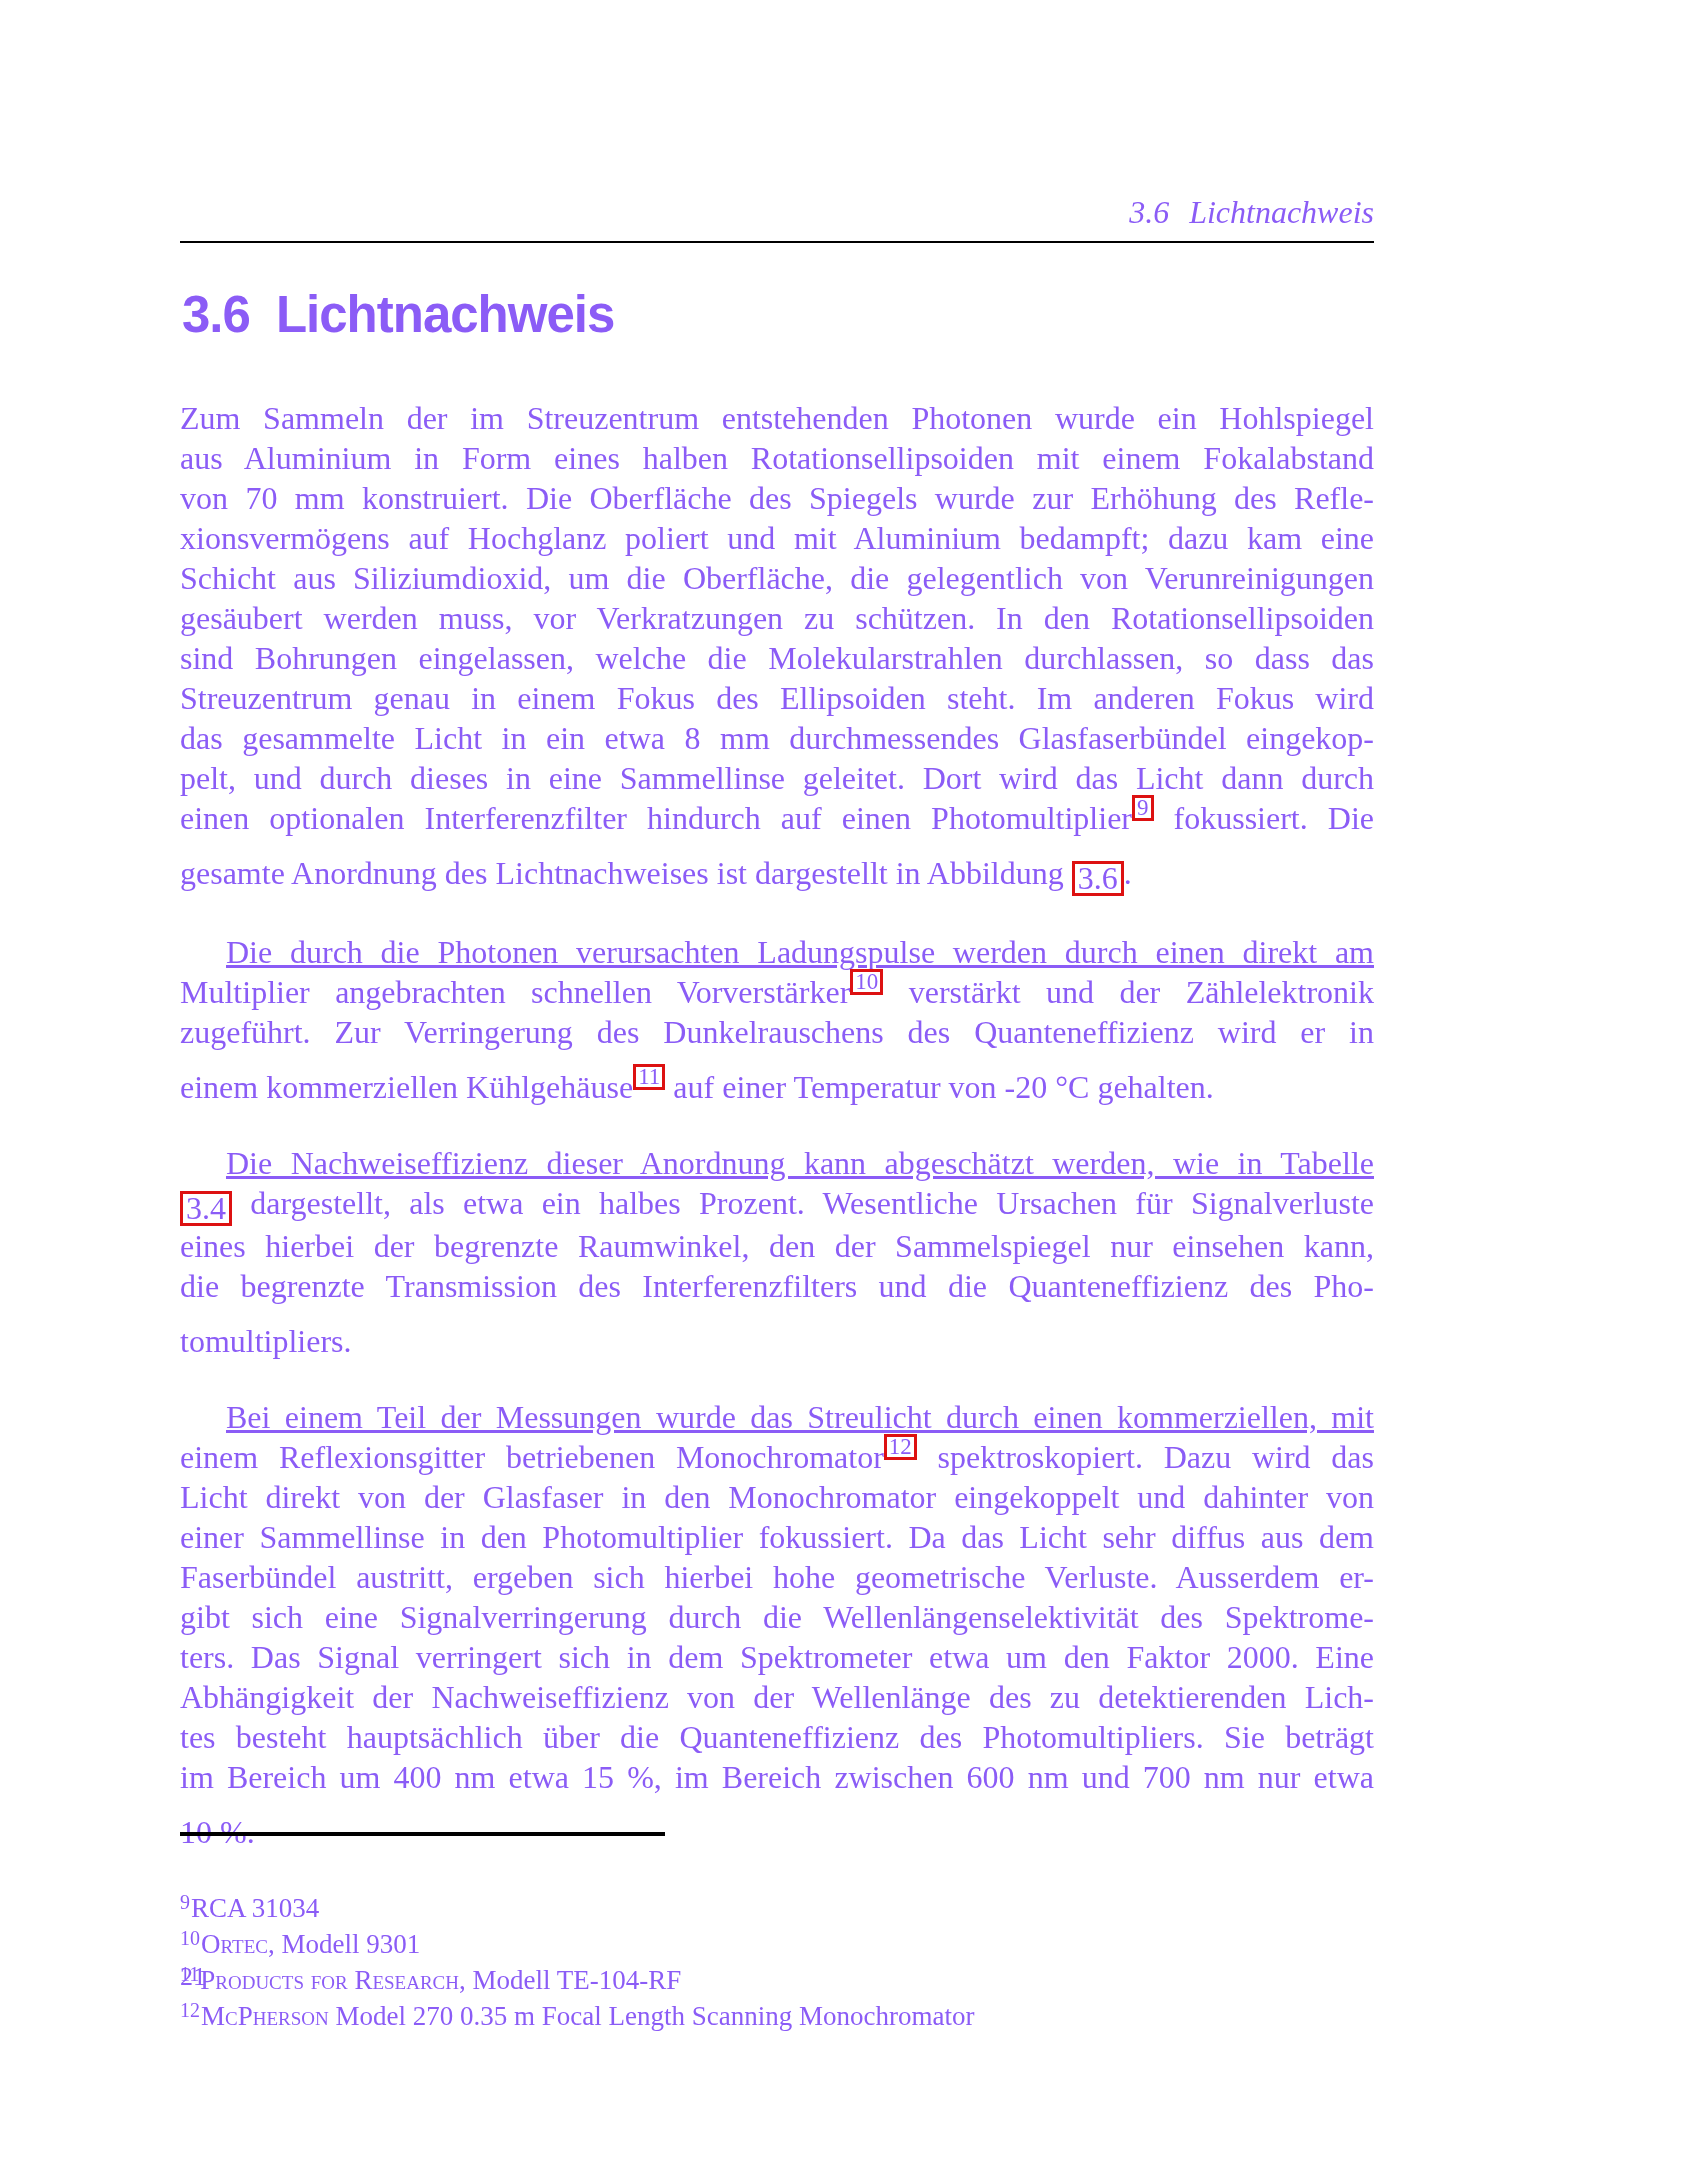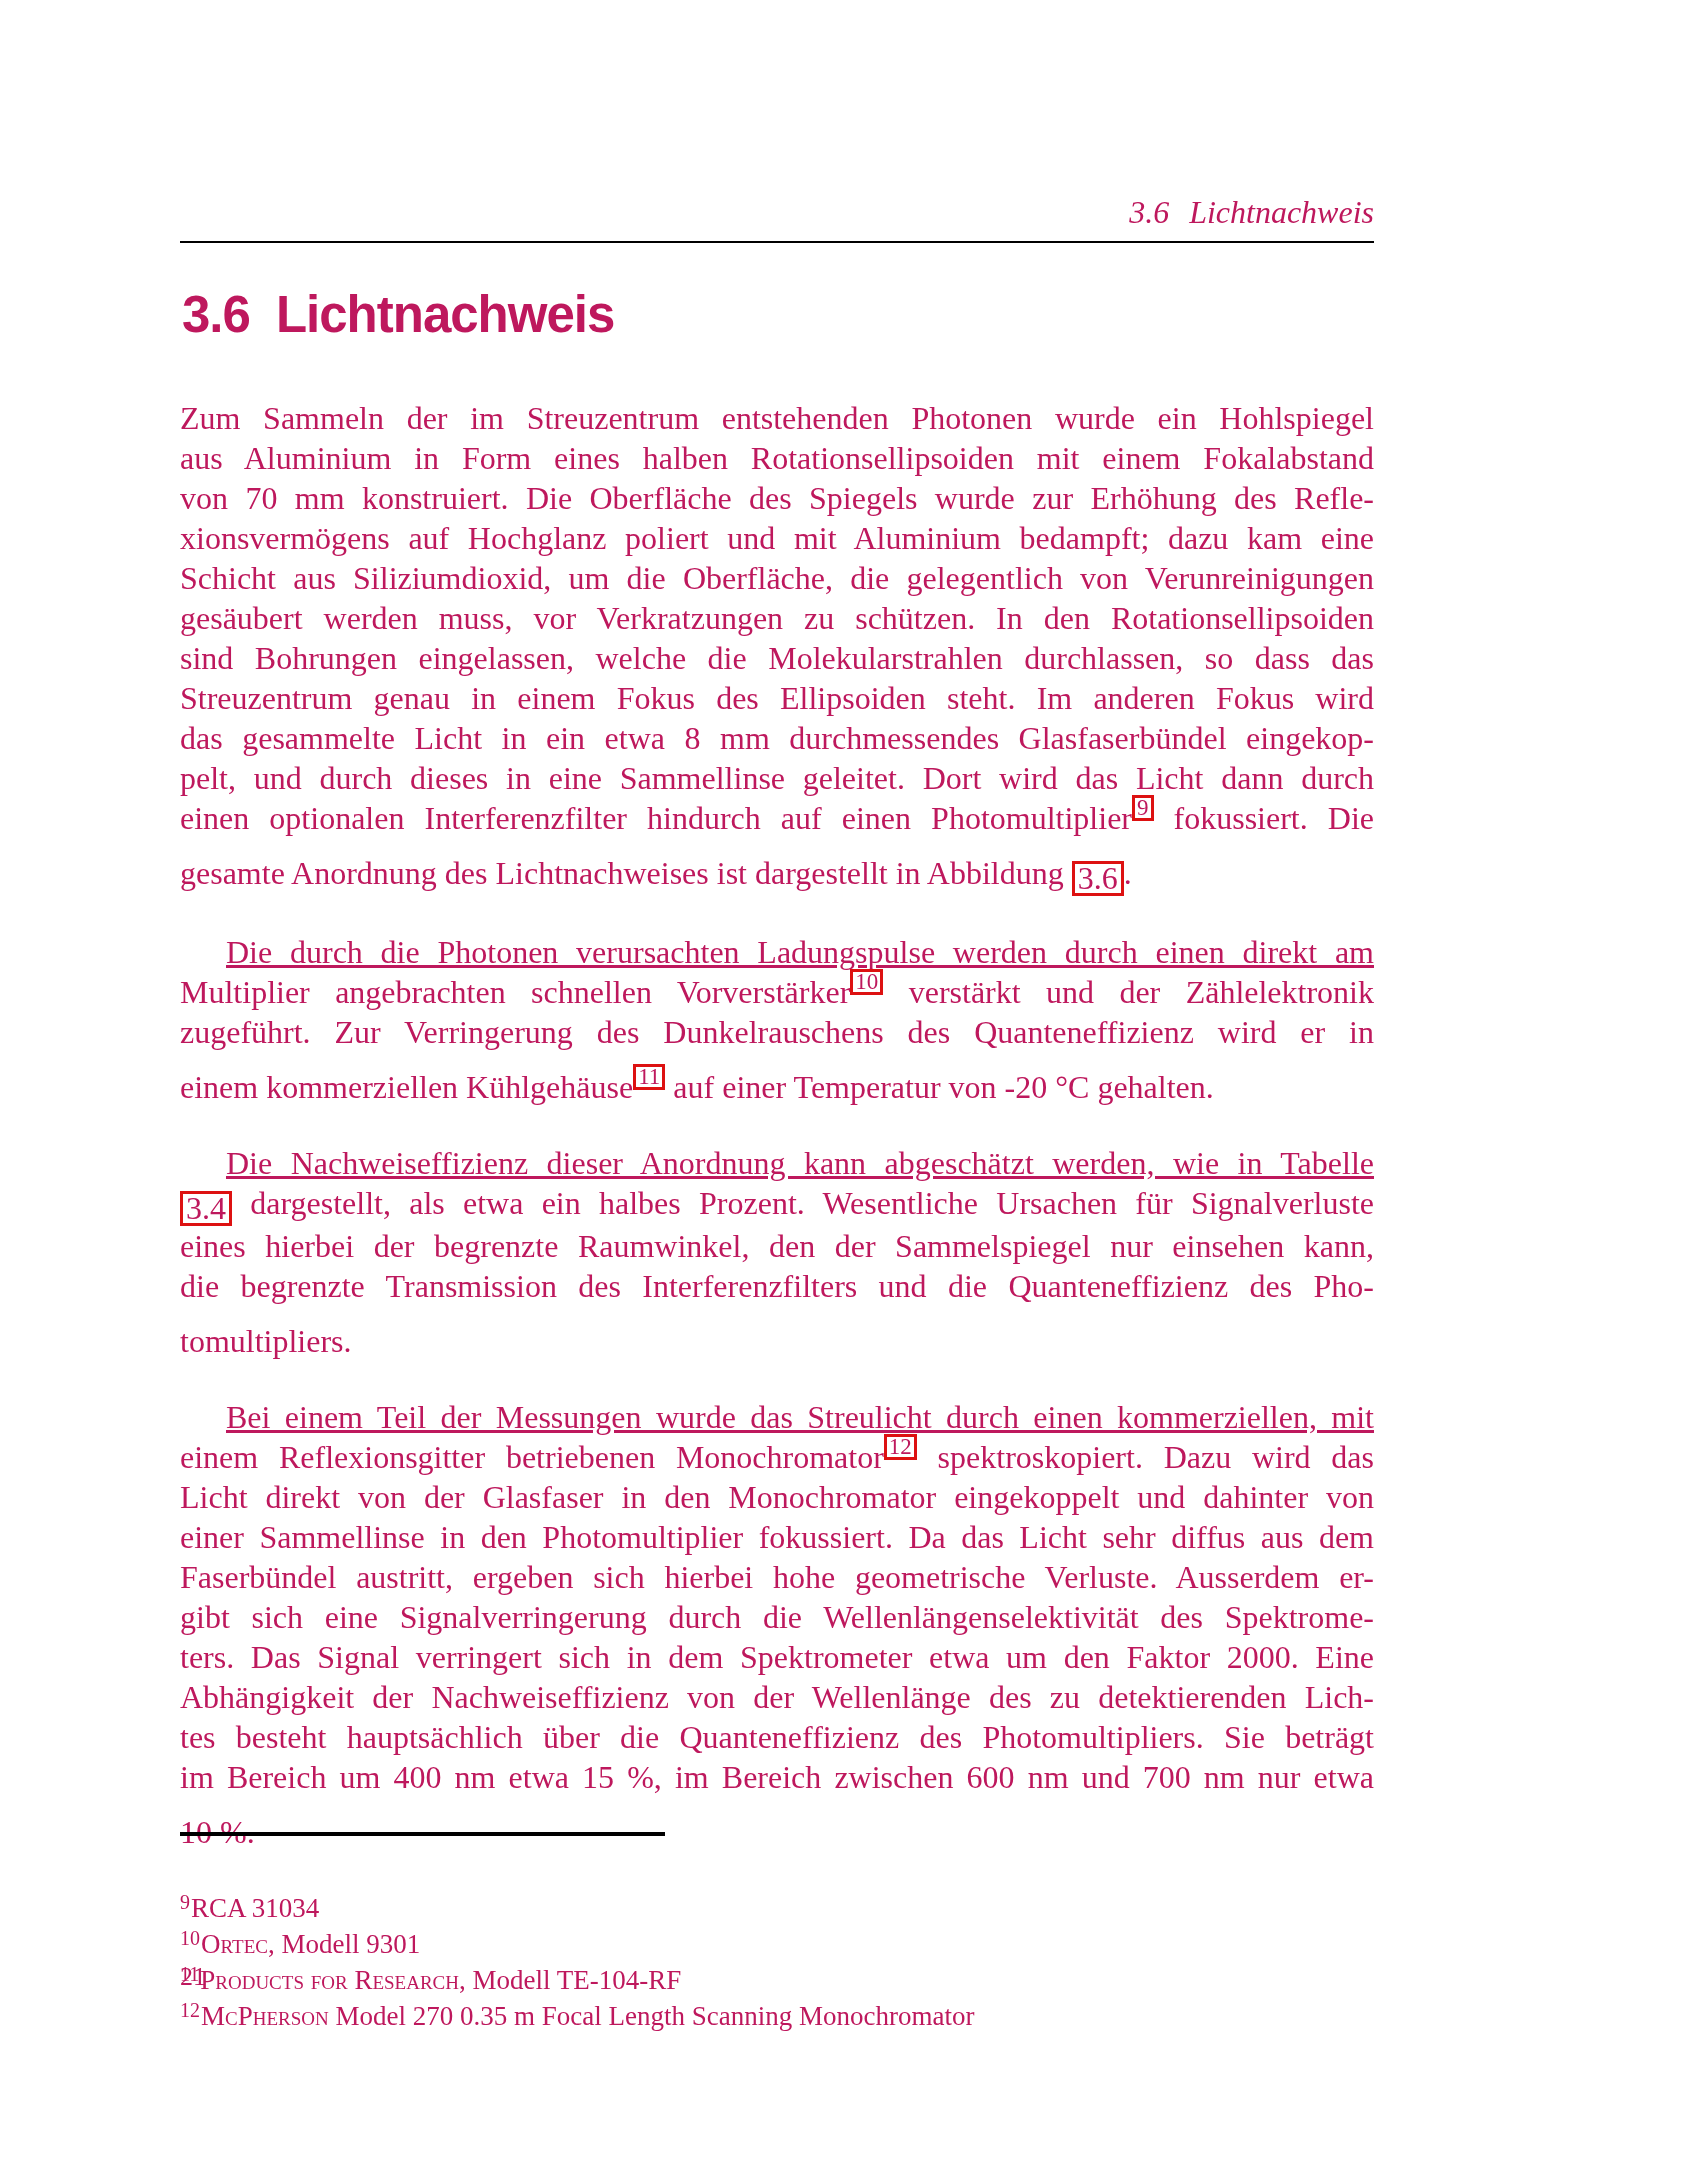--- a/index.html
+++ b/index.html
@@ -1,20 +1,20 @@
 <!DOCTYPE html>
 <html><head>
 <meta charset="utf-8">
 <style>
   html,body{margin:0;padding:0;background:#ffffff;}
   .page{
     position:relative;
     width:1683px;height:2178px;
     background:#ffffff;
-    color:#be185d;
+    color:#8b5cf6;
     font-family:"Liberation Serif","DejaVu Serif",serif;
     overflow:hidden;
   }
   
   .running-header{
     position:absolute;left:180px;top:192px;width:1194px;
     font-style:italic;font-size:32px;line-height:40px;
     text-align:right;
   }
   .running-header .rh-num{margin-right:20px;}

